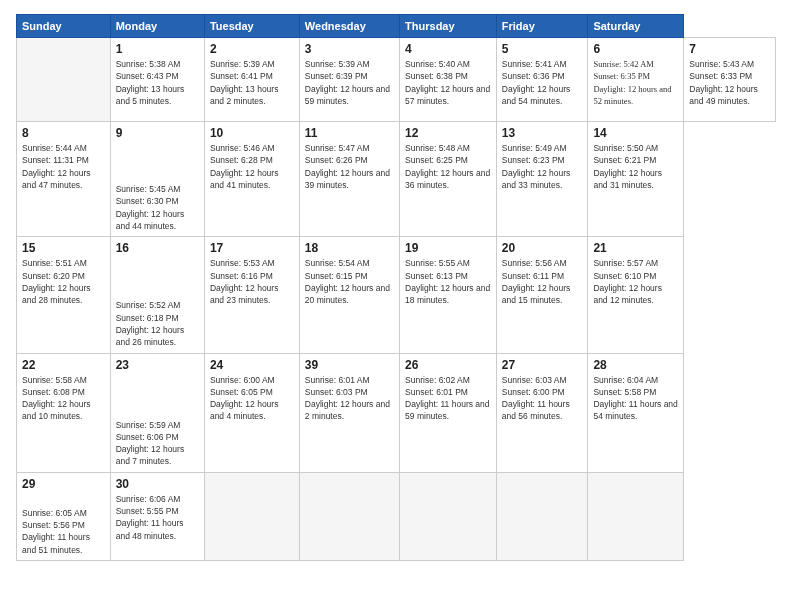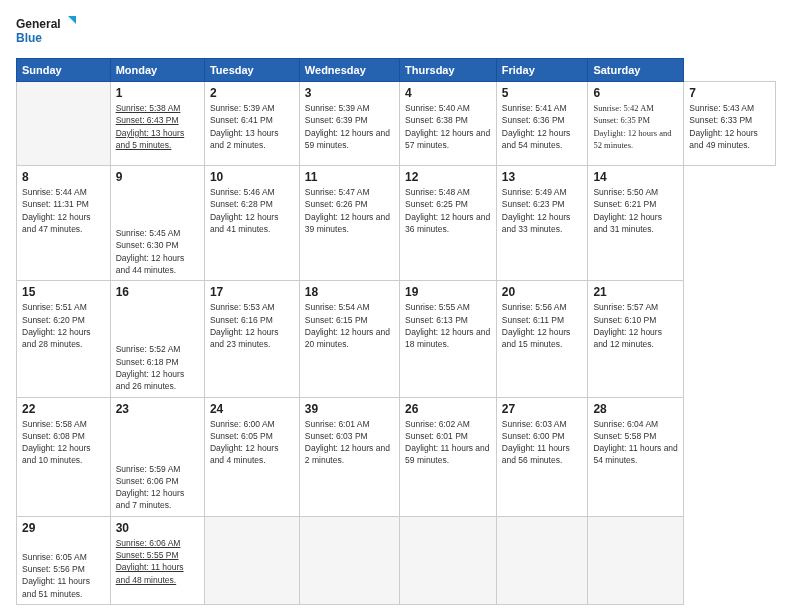--- a/index.html
+++ b/index.html
@@ -78,52 +78,39 @@
       line-height: 1.45;
     }
     .last-row td {
       height: 70px;
     }
   </style>
 </head>
 <body>
 
 <div class="page">
-  <div class="header">
-    <div class="logo">
-  <svg width="60" height="36" viewBox="0 0 60 36">
-    <text x="0" y="14" font-size="12" font-weight="bold" fill="#222" font-family="Arial">General</text>
-    <polygon points="52,2 60,2 60,10" fill="#1a9cd8"></polygon>
-    <text x="0" y="28" font-size="12" font-weight="bold" fill="#1a6fb5" font-family="Arial">Blue</text>
-  </svg>
-</div>
-    <div class="title-block">
-      <div class="month-title"></div>
-      <div class="subtitle"></div>
-    </div>
-  </div>
 
   <table class="calendar">
     <thead>
       <tr id="weekday-header">
           <th>Sunday</th>
           <th>Monday</th>
           <th>Tuesday</th>
           <th>Wednesday</th>
           <th>Thursday</th>
           <th>Friday</th>
           <th>Saturday</th>
         </tr>
     </thead>
     <tbody id="calendar-body">
         <tr>
           <td class="empty"></td>
           <td>
             <span class="day-number">1</span>
-            <div class="day-info" style="white-space: pre-line; text-decoration: underline;">Sunrise: 5:38 AM
+            <div class="day-info" style="white-space: pre-line;">Sunrise: 5:38 AM
 Sunset: 6:43 PM
 Daylight: 13 hours and 5 minutes.</div>
           </td>
           <td>
             <span class="day-number">2</span>
             <div class="day-info" style="white-space: pre-line;">Sunrise: 5:39 AM
 Sunset: 6:41 PM
 Daylight: 13 hours and 2 minutes.</div>
           </td>
           <td>
@@ -291,21 +278,21 @@
         </tr>
         <tr class="last-row">
           <td>
             <span class="day-number">29</span>
             <div class="day-info" style="white-space: pre-line; margin-top: 16px;">Sunrise: 6:05 AM
 Sunset: 5:56 PM
 Daylight: 11 hours and 51 minutes.</div>
           </td>
           <td>
             <span class="day-number">30</span>
-            <div class="day-info" style="white-space: pre-line; text-decoration: underline;">Sunrise: 6:06 AM
+            <div class="day-info" style="white-space: pre-line;">Sunrise: 6:06 AM
 Sunset: 5:55 PM
 Daylight: 11 hours and 48 minutes.</div>
           </td>
           <td class="empty"></td>
           <td class="empty"></td>
           <td class="empty"></td>
           <td class="empty"></td>
           <td class="empty"></td>
         </tr>
       </tbody>

